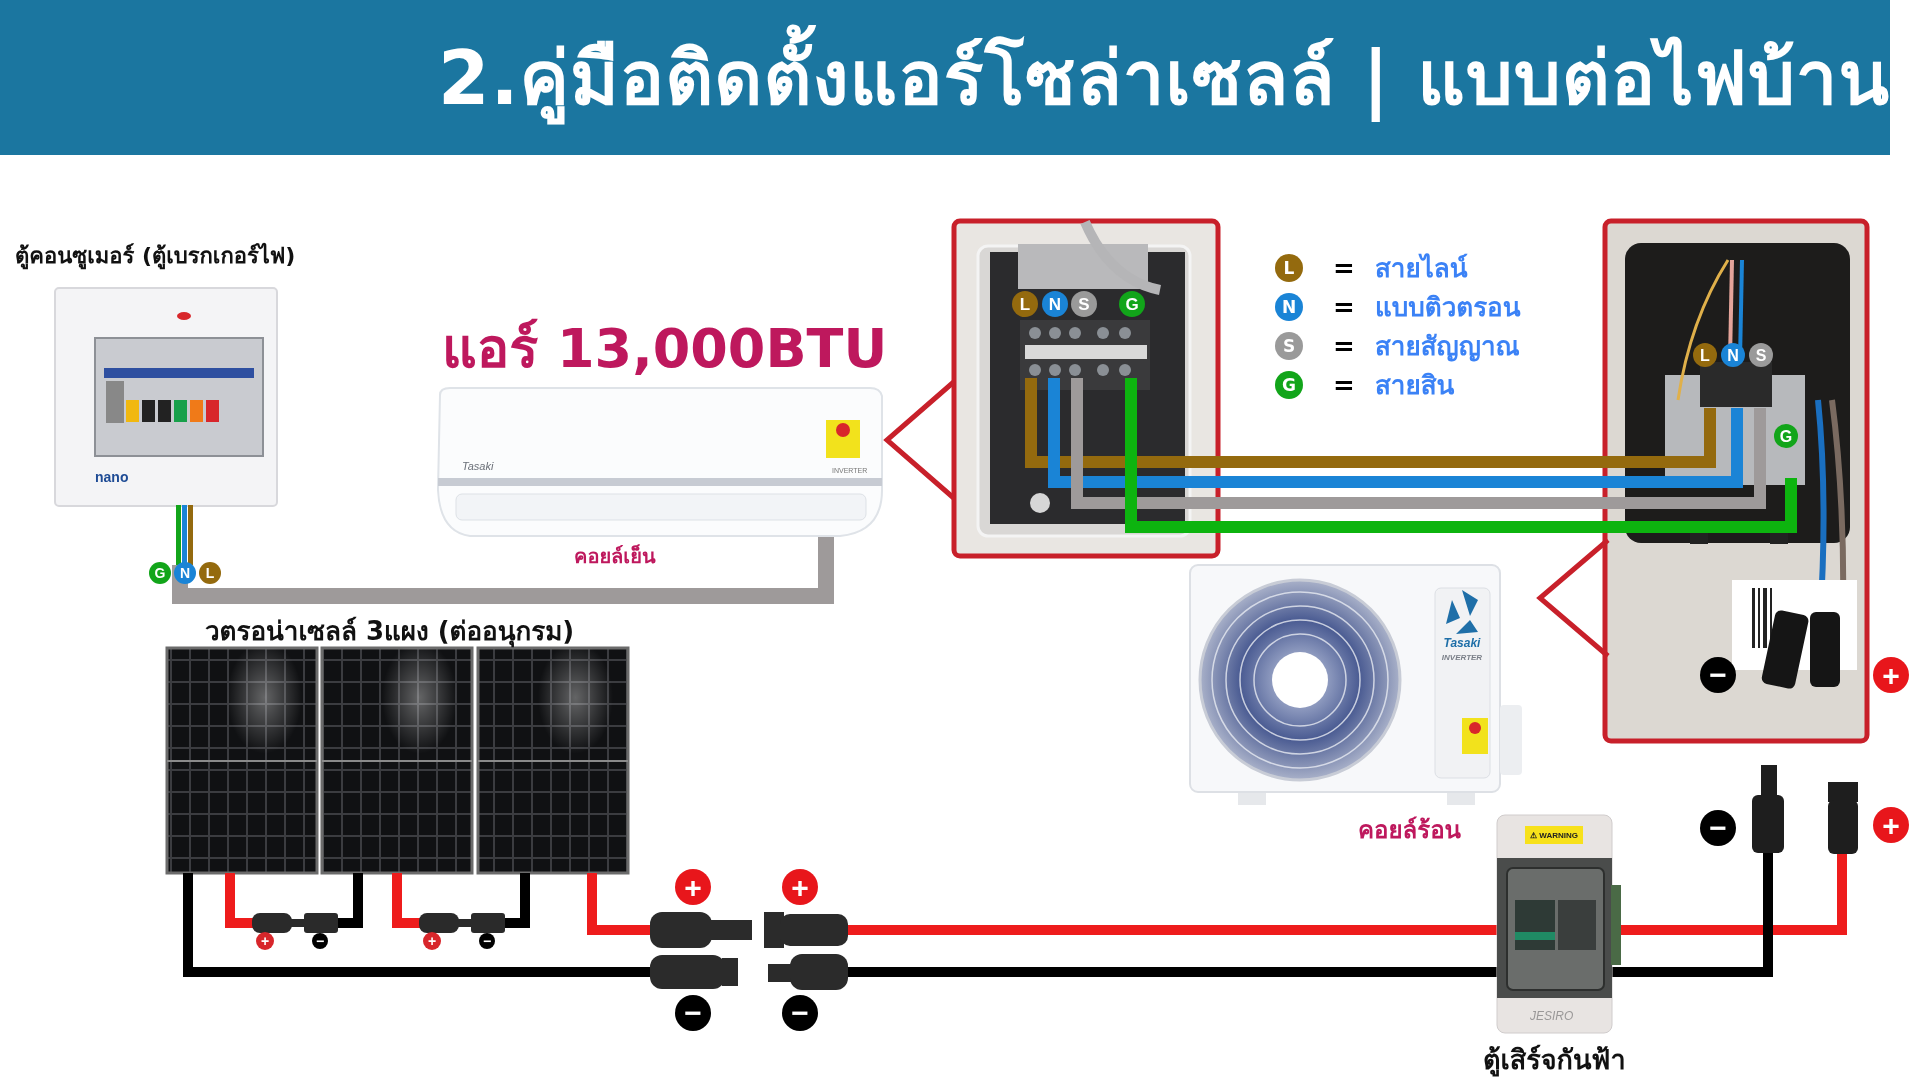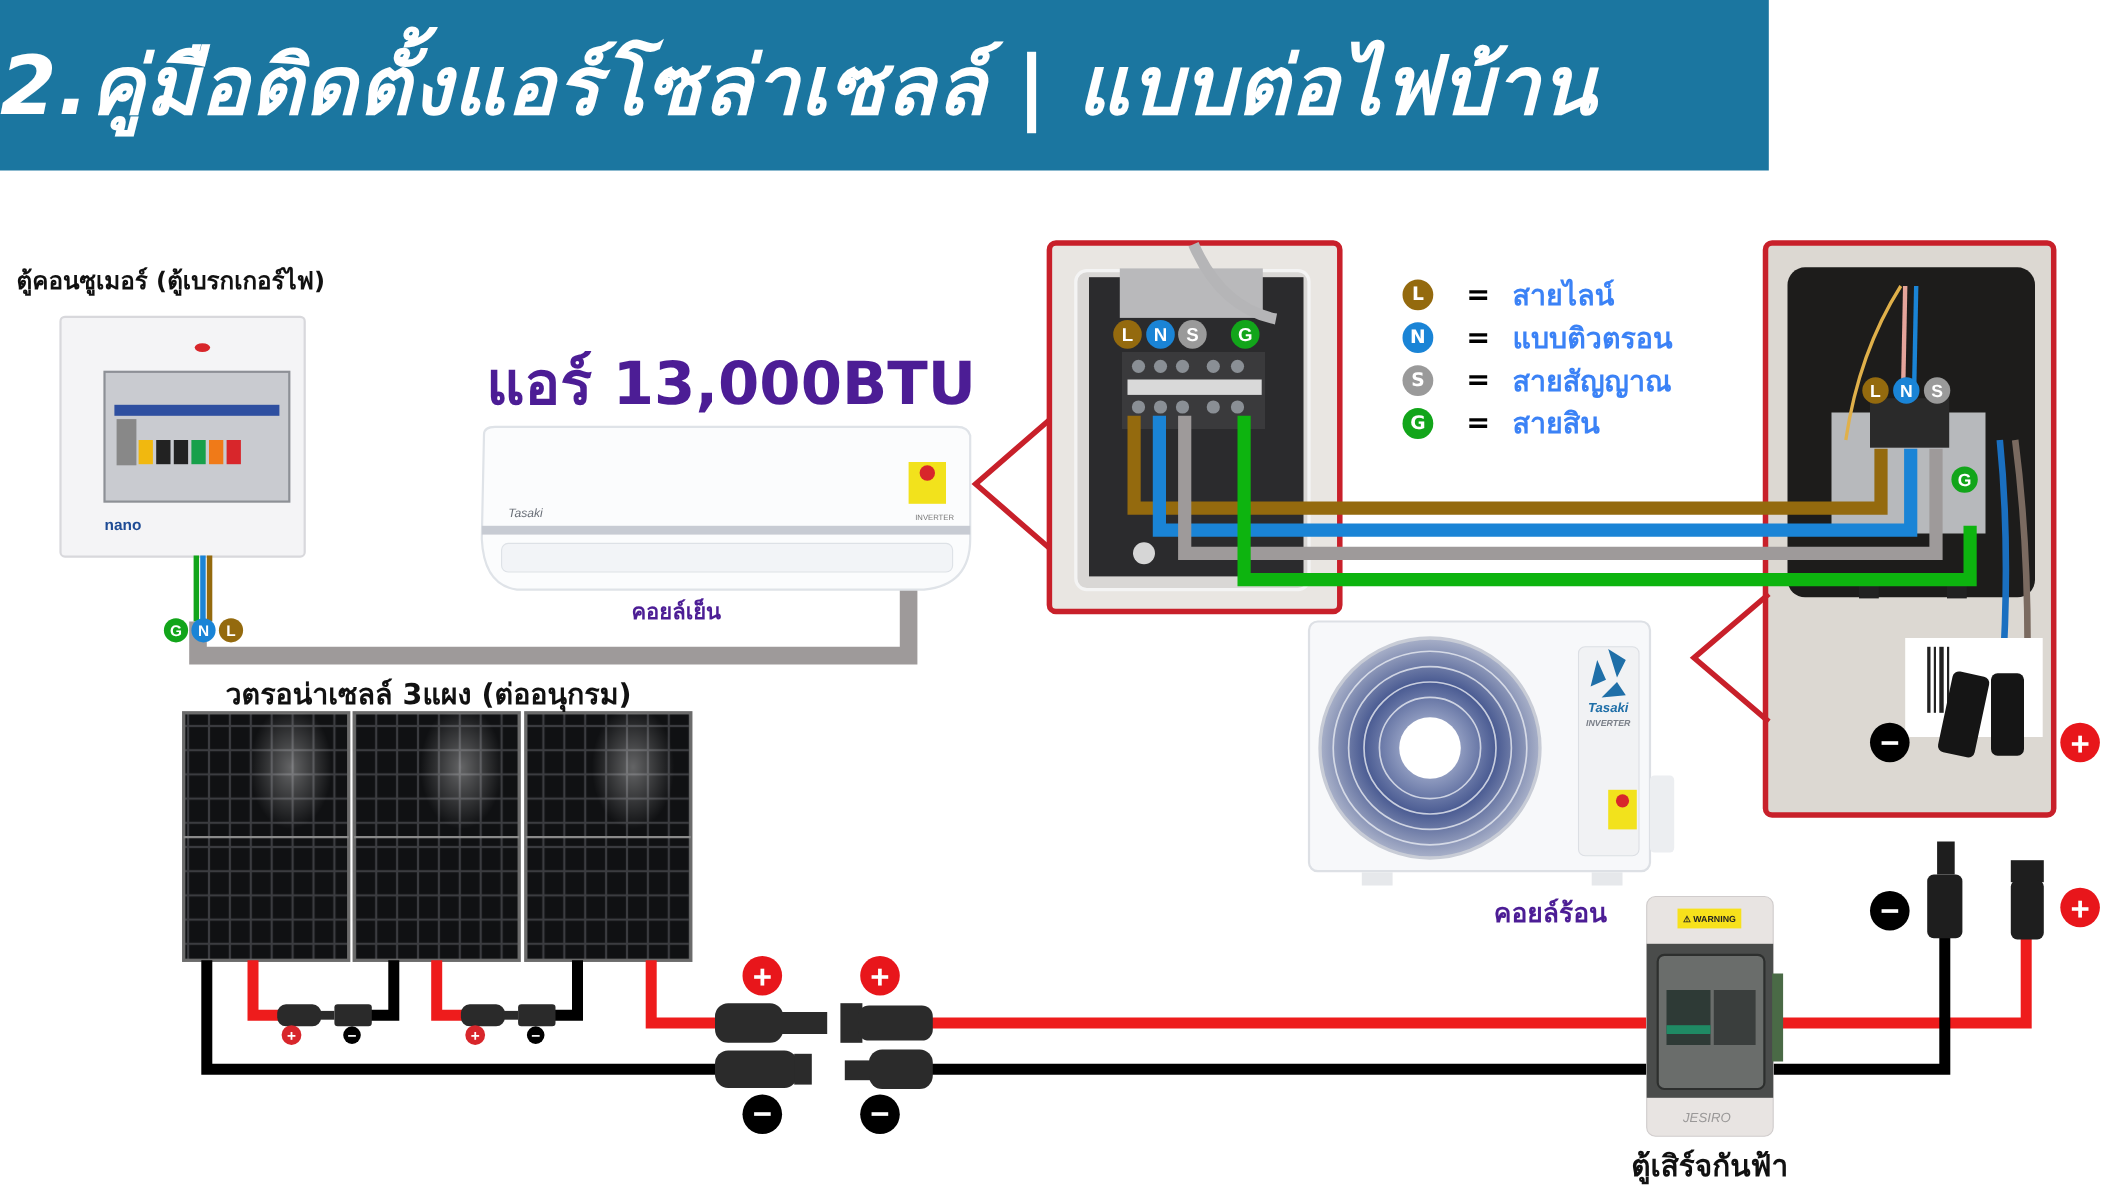--- a/index.html
+++ b/index.html
@@ -1,24 +1,24 @@
 <!DOCTYPE html>
 <html><head>
 <meta charset="utf-8">
 <style>
   html, body { margin:0; padding:0; }
   body { width:1920px; height:1080px; background:#ffffff; position:relative; overflow:hidden;
          font-family:"DejaVu Sans", "Liberation Sans", sans-serif; }
-  .header { position:absolute; left:0; top:0; width:1608px; height:155px; background:#1b76a0;
-            display:flex; align-items:center; justify-content:flex-start;font-style:italic; }
+  .header { position:absolute; left:0; top:0; width:1890px; height:155px; background:#1b76a0;
+            display:flex; align-items:center; justify-content:flex-end; }
   .header-title { color:#ffffff; font-size:74px; font-weight:bold; letter-spacing:1px; white-space:nowrap; }
   .header-accent { color:#ffff00; font-size:74px; font-weight:bold; margin-left:22px; white-space:nowrap; }
   .lbl { position:absolute; font-weight:bold; white-space:nowrap; }
   .lbl-black { color:#111111; }
-  .lbl-blue { color:#4c1d95; }
+  .lbl-blue { color:#be185d; }
   svg.diagram { position:absolute; left:0; top:0; }
   .legend { position:absolute; left:1275px; top:248px; }
   .legend-row { display:flex; align-items:center; height:39px; }
   .legend-dot { width:28px; height:28px; border-radius:50%; color:#fff; font-weight:bold; font-size:17px;
                 display:flex; align-items:center; justify-content:center; }
   .legend-eq { font-size:26px; font-weight:bold; margin-left:30px; width:30px; }
   .legend-text { font-size:26px; font-weight:bold; color:#3b82f6; margin-left:12px; }
 </style>
 </head>
 <body>

